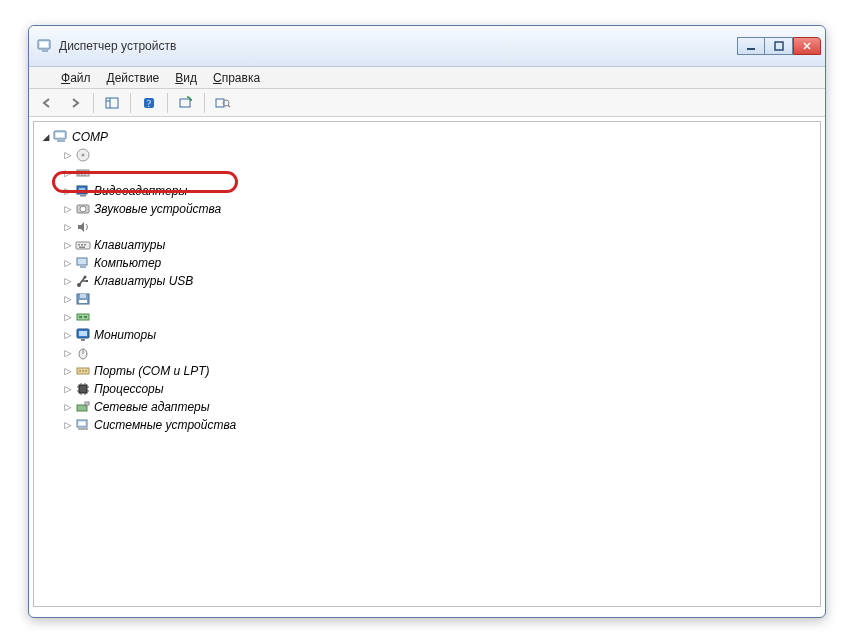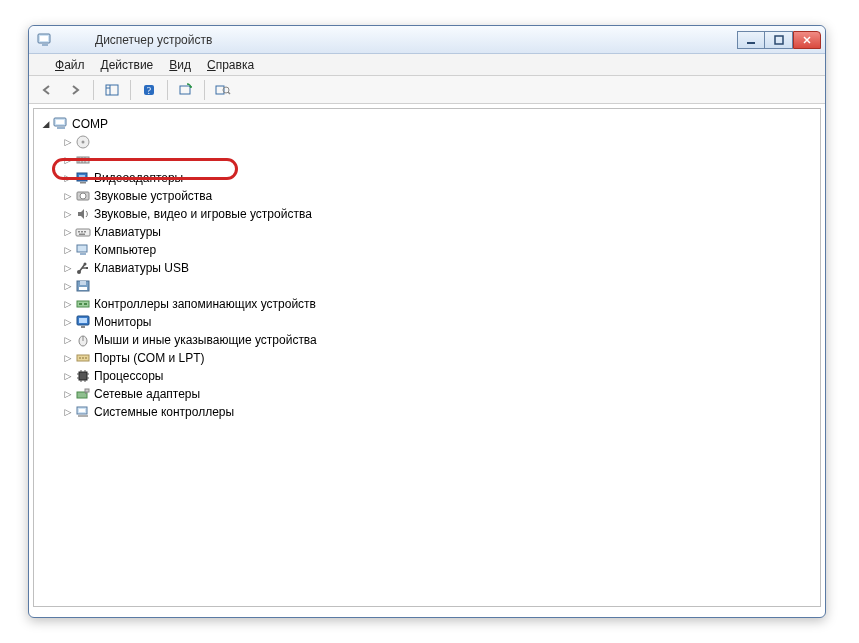--- a/index.html
+++ b/index.html
@@ -17,47 +17,46 @@
   left: 28px; top: 25px;
   width: 798px; height: 593px;
   background: #fff;
   border: 1px solid #5a7aa4;
   border-radius: 6px;
   box-shadow: 0 3px 12px rgba(0,0,0,0.25);
   display: flex;
   flex-direction: column;
 }
 .titlebar {
-  height: 28px;
+  height: 41px;
   background: linear-gradient(#f7fbff, #dce7f5);
   border-bottom: 1px solid #b7c8de;
   border-radius: 6px 6px 0 0;
   display: flex;
   align-items: center;
   padding: 0 4px 0 8px;
   position: relative;
-  gap: 36px;
 }
 .title-icon { width:16px; height:16px; margin-right:6px; display:flex; align-items:center; justify-content:center; }
 .title-text { color:#333; font-size:12px; flex:1; }
 .win-controls { display:flex; gap:0; }
 .win-btn {
   width:28px; height:18px;
   border:1px solid #6a86a8;
   background: linear-gradient(#eaf2fb, #cfe0f2);
   display:flex; align-items:center; justify-content:center;
   font-size:10px; color:#2b4a6f;
 }
 .win-btn.close { background: linear-gradient(#f08b84,#d94a3f); color:#fff; border-color:#a83026; border-radius:0 4px 0 0;}
 .win-btn.min { border-radius:0; }
 .win-btn.max { border-left:none; }
 .menubar {
   height:22px;
   display:flex; align-items:center;
-  padding:0 18px;
+  padding:0 24px;
   border-bottom:1px solid #d0d0d0;
   background:#f4f4f4;
 }
 .menu-item { padding:2px 8px; color:#222; cursor:default; }
 .menu-item .ul { text-decoration: underline; }
 .toolbar {
   height:28px;
   display:flex; align-items:center;
   gap:4px;
   padding:0 6px;
@@ -76,21 +75,21 @@
   margin:4px;
   border:1px solid #bfbfbf;
   overflow:auto;
   padding:6px 4px;
   position: relative;
 }
 .node { display:flex; align-items:center; height:18px; line-height:18px; white-space:nowrap; }
 .node .arrow { width:12px; text-align:center; color:#6b6b6b; font-size:9px; cursor:default; }
 .node .arrow.open { color:#3b3b3b; }
 .node .nicon { width:18px; display:flex; align-items:center; justify-content:center; }
-.node .label { padding-left:2px; color:#000; }
+.node .label { padding-left:2px; color:#000;font-style:italic; }
 .indent-root { padding-left:2px; }
 .indent-1 { padding-left:24px; }
 .highlight-ring {
   position:absolute;
   border:3px solid #d02424;
   border-radius:12px;
   pointer-events:none;
 }
 svg { display:block; }
 .statusbar { height:6px; }
@@ -235,21 +234,20 @@
     <span class="label">Звуковые устройства</span>
   </div>
           <div class="node indent-1">
     <span class="arrow">▷</span>
     <span class="nicon">
               <svg width="16" height="16" viewBox="0 0 16 16">
                 <path d="M3 6 L6 6 L9 3 L9 13 L6 10 L3 10 Z" fill="#777"></path>
                 <path d="M11 5 a4 4 0 0 1 0 6" fill="none" stroke="#777"></path>
               </svg>
             </span>
-    <span class="label">Звуковые, видео и игровые устройства</span>
   </div>
           <div class="node indent-1">
     <span class="arrow">▷</span>
     <span class="nicon">
               <svg width="16" height="16" viewBox="0 0 16 16">
                 <rect x="1" y="5" width="14" height="7" rx="1" fill="#eee" stroke="#888"></rect>
                 <rect x="3" y="7" width="2" height="1.5" fill="#888"></rect>
                 <rect x="6" y="7" width="2" height="1.5" fill="#888"></rect>
                 <rect x="9" y="7" width="2" height="1.5" fill="#888"></rect>
                 <rect x="4" y="9.5" width="6" height="1.5" fill="#888"></rect>
@@ -292,42 +290,40 @@
   </div>
           <div class="node indent-1">
     <span class="arrow">▷</span>
     <span class="nicon">
               <svg width="16" height="16" viewBox="0 0 16 16">
                 <rect x="2" y="5" width="12" height="6" fill="#9fd09f" stroke="#4a8a4a"></rect>
                 <rect x="4" y="7" width="3" height="2" fill="#4a8a4a"></rect>
                 <rect x="9" y="7" width="3" height="2" fill="#4a8a4a"></rect>
               </svg>
             </span>
-    <span class="label">Контроллеры запоминающих устройств</span>
   </div>
           <div class="node indent-1">
     <span class="arrow">▷</span>
     <span class="nicon">
               <svg width="16" height="16" viewBox="0 0 16 16">
                 <rect x="2" y="2" width="12" height="9" rx="1" fill="#3a7bc8" stroke="#1e4e85"></rect>
                 <rect x="4" y="4" width="8" height="5" fill="#bcdcff"></rect>
                 <rect x="6" y="12" width="4" height="2" fill="#888"></rect>
               </svg>
             </span>
     <span class="label">Мониторы</span>
   </div>
           <div class="node indent-1">
     <span class="arrow">▷</span>
     <span class="nicon">
               <svg width="16" height="16" viewBox="0 0 16 16">
                 <ellipse cx="8" cy="9" rx="4" ry="5" fill="#eee" stroke="#888"></ellipse>
                 <line x1="8" y1="4" x2="8" y2="9" stroke="#888"></line>
               </svg>
             </span>
-    <span class="label">Мыши и иные указывающие устройства</span>
   </div>
           <div class="node indent-1">
     <span class="arrow">▷</span>
     <span class="nicon">
               <svg width="16" height="16" viewBox="0 0 16 16">
                 <rect x="2" y="5" width="12" height="6" fill="#e8d59a" stroke="#a8925a"></rect>
                 <circle cx="5" cy="8" r="1" fill="#a8925a"></circle>
                 <circle cx="8" cy="8" r="1" fill="#a8925a"></circle>
                 <circle cx="11" cy="8" r="1" fill="#a8925a"></circle>
               </svg>
@@ -364,20 +360,20 @@
   </div>
           <div class="node indent-1">
     <span class="arrow">▷</span>
     <span class="nicon">
               <svg width="16" height="16" viewBox="0 0 16 16">
                 <rect x="2" y="3" width="10" height="7" fill="#cfe2f3" stroke="#5b7ca0"></rect>
                 <rect x="4" y="5" width="6" height="3" fill="#fff"></rect>
                 <rect x="3" y="11" width="10" height="2" fill="#b0b0b0"></rect>
               </svg>
             </span>
-    <span class="label">Системные контроллеры</span>
+    <span class="label">Системные устройства</span>
   </div>
         </div>
     <div class="highlight-ring" style="left:18px; top:49px; width:186px; height:22px;"></div>
   </div>
   <div class="statusbar"></div>
 </div>
 </div>
 
 </body></html>

